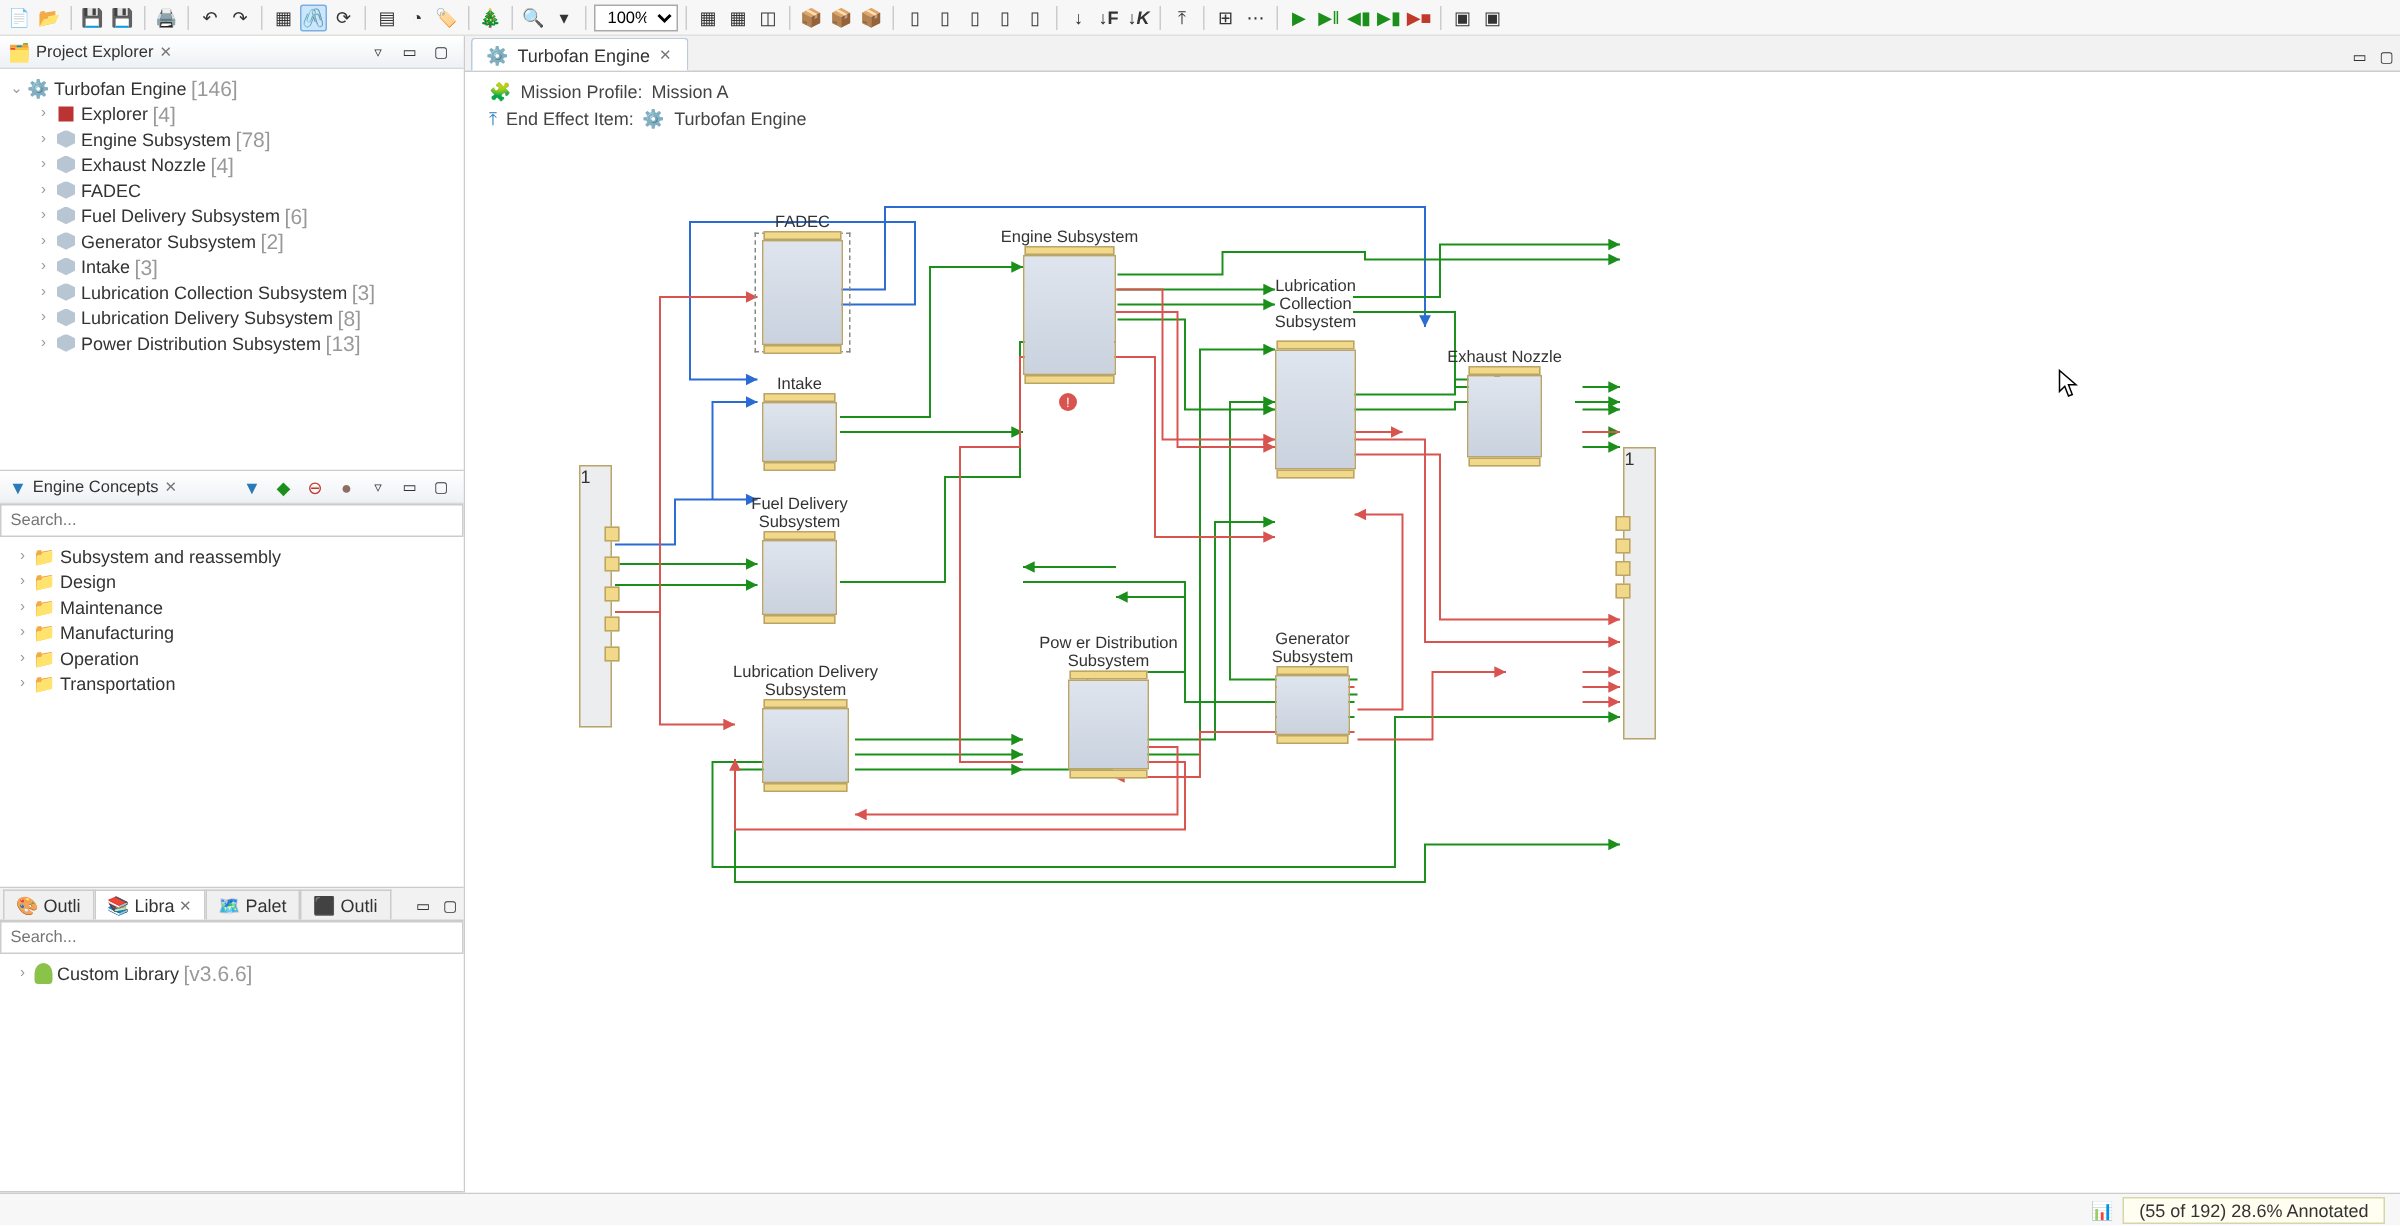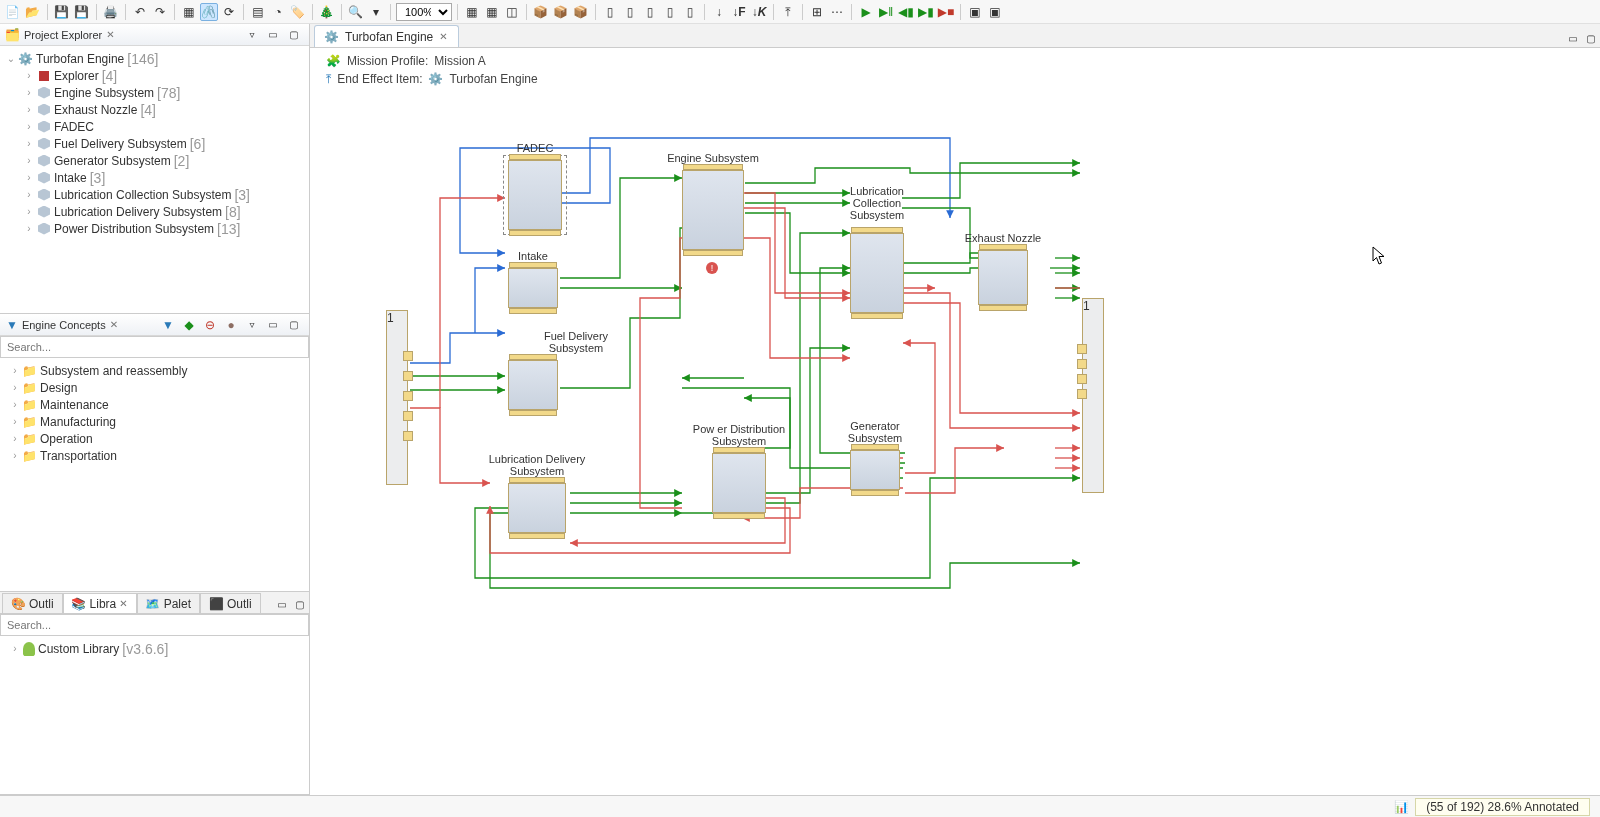--- a/index.html
+++ b/index.html
@@ -476,28 +476,28 @@
             </div>
         </div>
         <div class="block" style="left:668px; top:152px; width:50px; height:55px;">
           <span class="lbl" style="top:-18px;">Exhaust Nozzle</span>
           <div class="block-box" style="left:0;top:0;width:50px;height:55px;">
               <div class="top-band"></div>
               <div class="bot-band"></div>
             </div>
         </div>
         <div class="block" style="left:198px; top:262px; width:50px; height:50px;">
-          <span class="lbl" style="top:-30px; white-space:pre;margin-left:43px;">Fuel Delivery
+          <span class="lbl" style="top:-30px; white-space:pre;">Fuel Delivery
 Subsystem</span>
           <div class="block-box" style="left:0;top:0;width:50px;height:50px;">
               <div class="top-band"></div>
               <div class="bot-band"></div>
             </div>
         </div>
-        <div class="block" style="left:198px; top:385px; width:58px; height:50px;">
+        <div class="block" style="left:198px; top:374px; width:58px; height:50px;">
           <span class="lbl" style="top:-30px; white-space:pre;">Lubrication Delivery
 Subsystem</span>
           <div class="block-box" style="left:0;top:0;width:58px;height:50px;">
               <div class="top-band"></div>
               <div class="bot-band"></div>
             </div>
         </div>
         <div class="block" style="left:402px; top:355px; width:54px; height:60px;">
           <span class="lbl" style="top:-30px; white-space:pre;">Pow er Distribution
 Subsystem</span>

